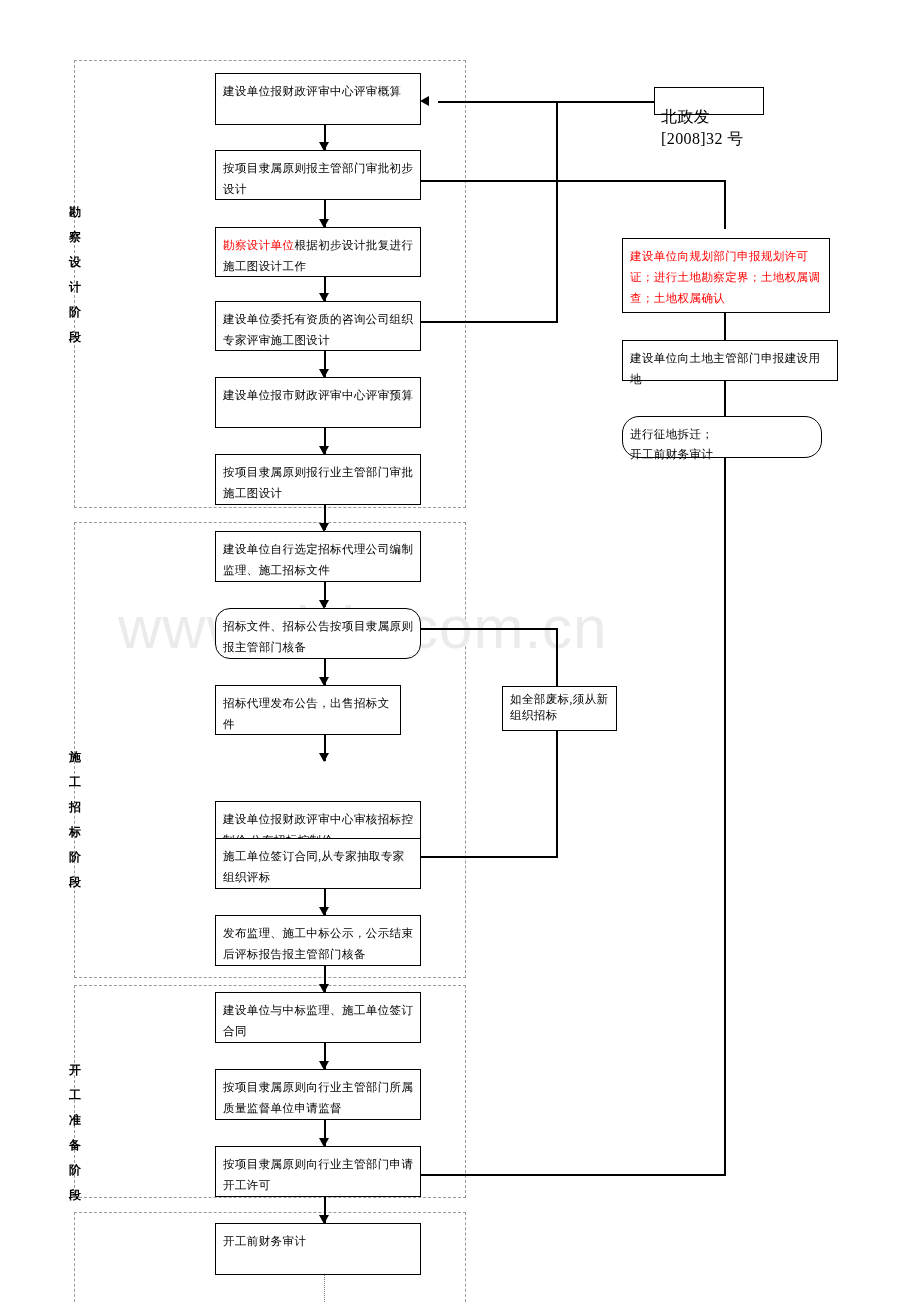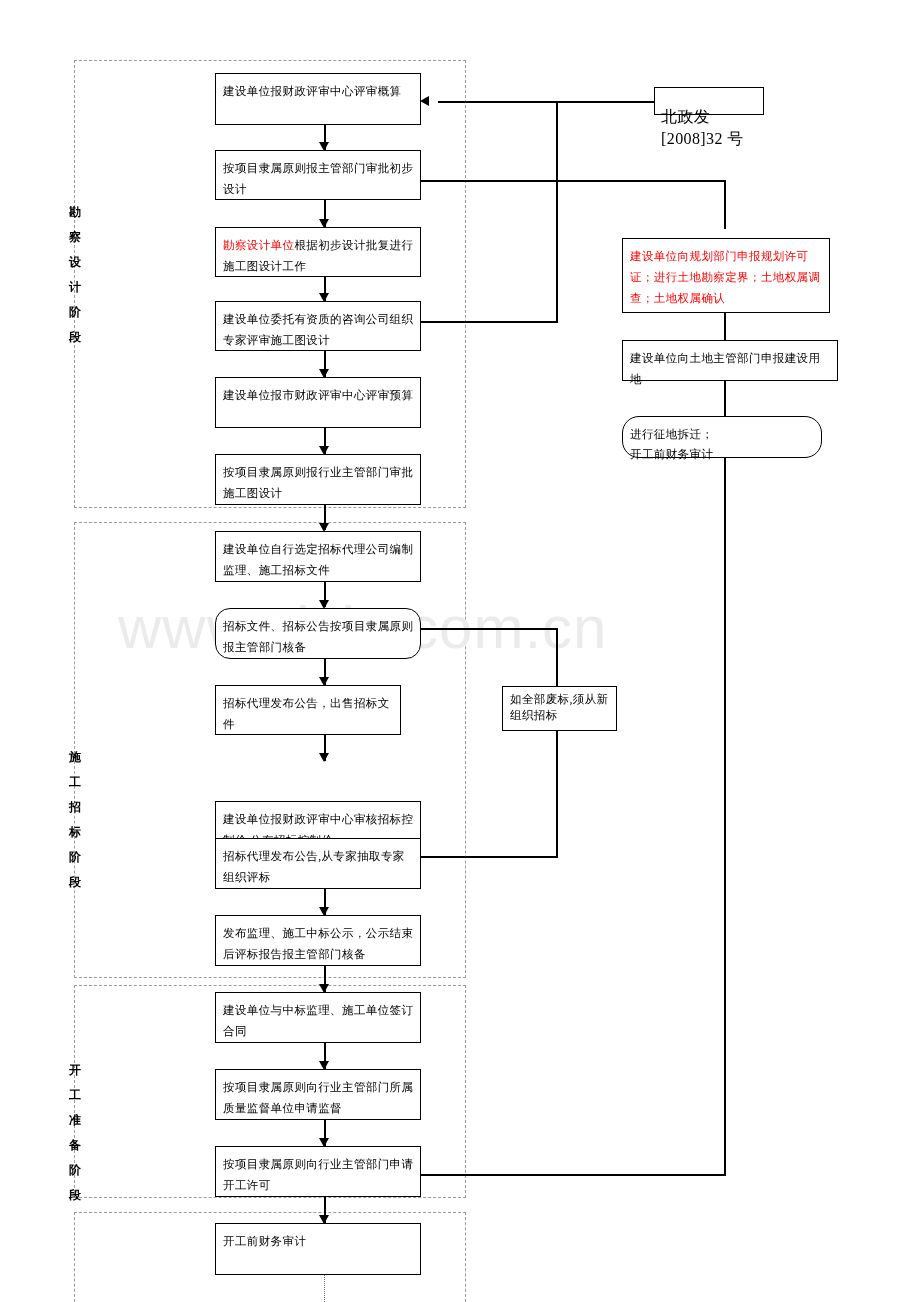--- a/index.html
+++ b/index.html
@@ -232,21 +232,21 @@
 
   <div class="box" style="left:215px; top:685px; width:186px; height:50px;">
     <span>招标代理发布公告，出售招标文件</span>
   </div>
 
   <div class="box" style="left:215px; top:761px; width:206px; height:51px;margin-top:40px;">
     <span>建设单位报财政评审中心审核招标控制价,公布招标控制价</span>
   </div>
 
   <div class="box" style="left:215px; top:838px; width:206px; height:51px;">
-    <span>招标代理发布公告,从专家抽取专家组织评标</span>
+    <span>施工单位签订合同,从专家抽取专家组织评标</span>
   </div>
 
   <div class="box" style="left:215px; top:915px; width:206px; height:51px;">
     <span>发布监理、施工中标公示，公示结束后评标报告报主管部门核备</span>
   </div>
 
   <div class="box" style="left:215px; top:992px; width:206px; height:51px;">
     <span>建设单位与中标监理、施工单位签订合同</span>
   </div>
 

